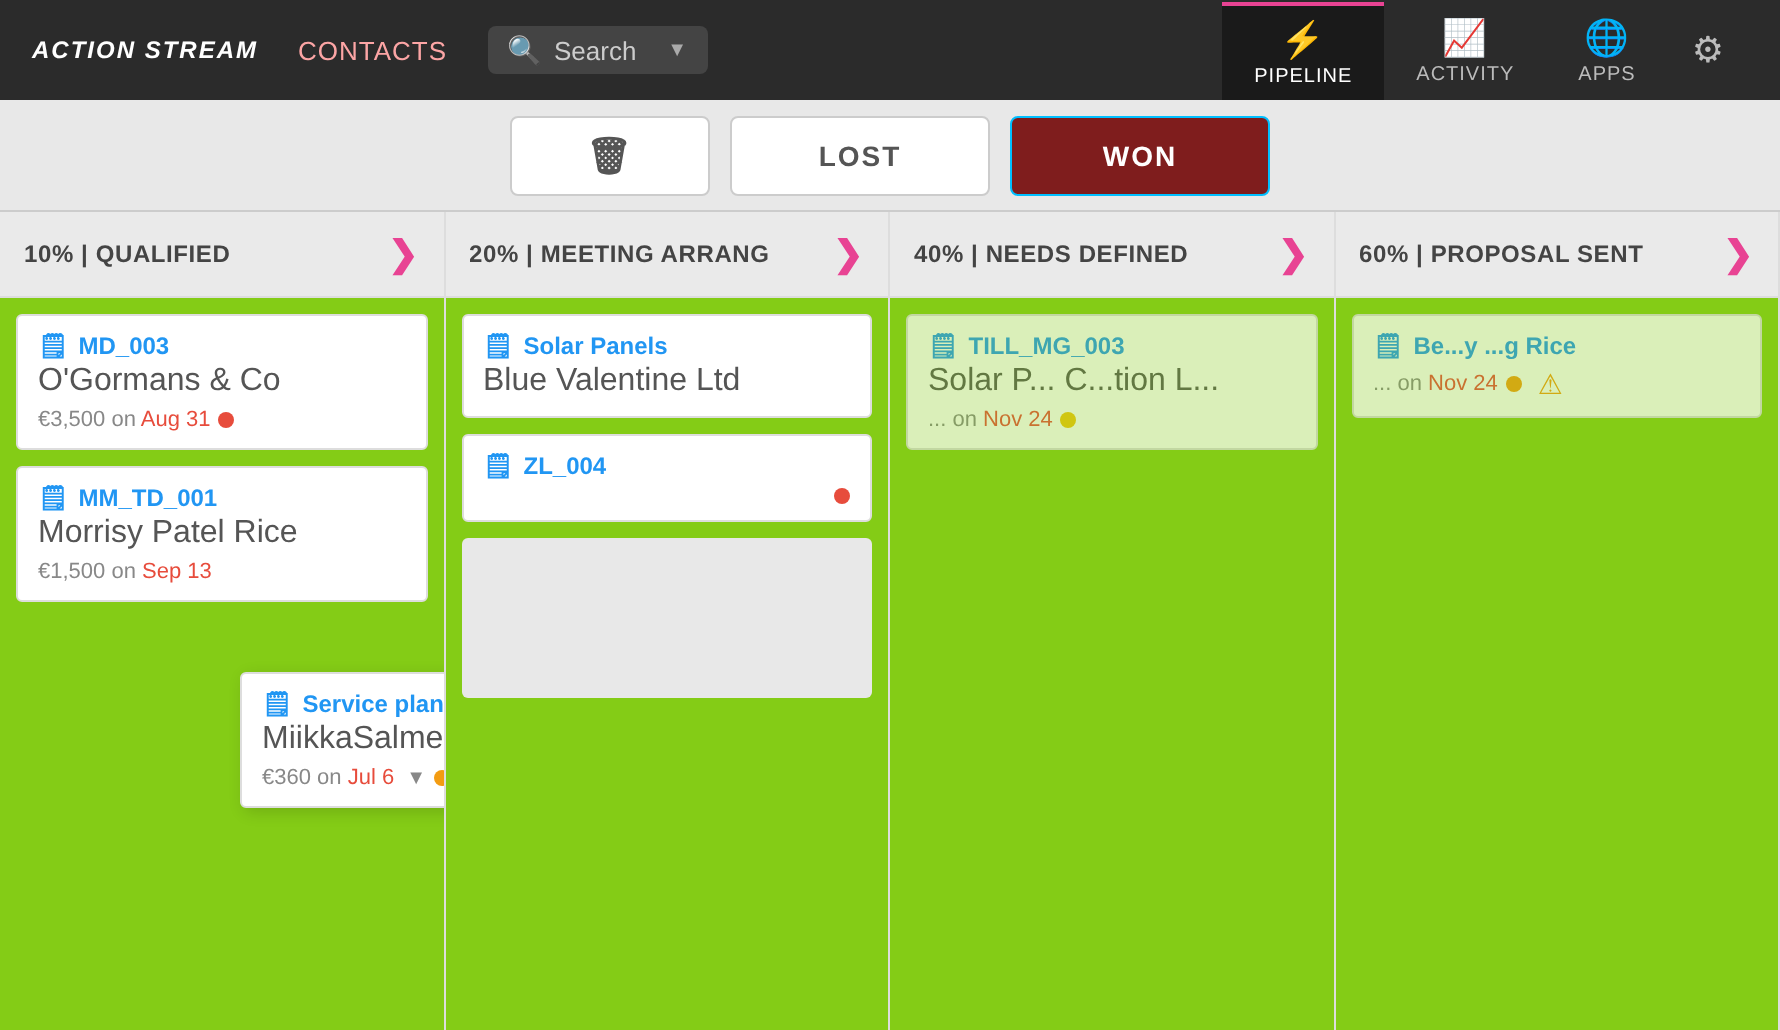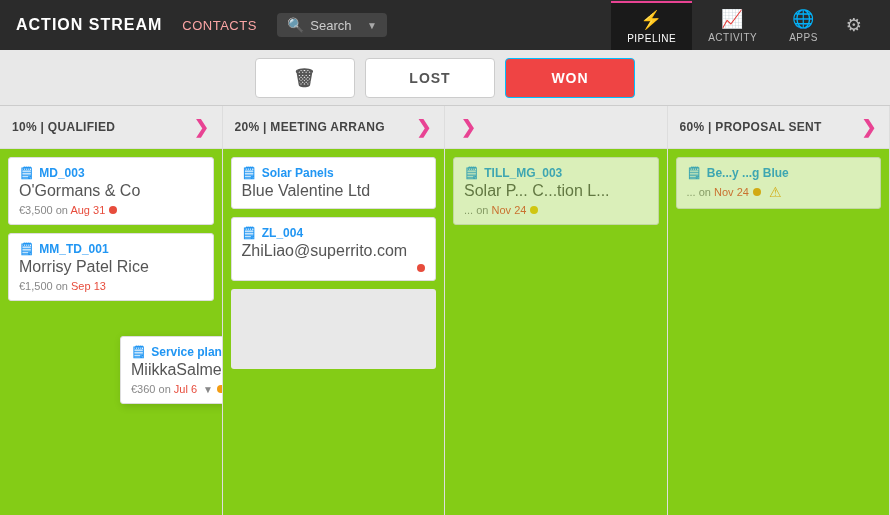--- a/index.html
+++ b/index.html
@@ -10,23 +10,24 @@
       background: #2b2b2b;
       height: 50px;
       display: flex;
       align-items: center;
       padding: 0 16px;
       gap: 20px;
     }
     .nav-logo {
       color: #fff;
       font-weight: bold;
-      font-size: 16px;
+      font-size: 12px;
       letter-spacing: 1px;
       text-transform: uppercase;
+      font-style: italic;
     }
     .nav-link {
       color: #fca5a5;
       font-size: 13px;
       cursor: pointer;
       text-transform: uppercase;
       letter-spacing: 0.5px;
     }
     .nav-search {
       display: flex;
@@ -97,21 +98,21 @@
       display: flex;
       align-items: center;
       justify-content: center;
       min-width: 130px;
     }
     .toolbar-btn.delete {
       min-width: 100px;
       padding: 8px 30px;
     }
     .toolbar-btn.won {
-      background: #ef4444;
+      background: #7f1d1d;
       border-color: #00bfff;
       color: #fff;
       font-weight: bold;
     }
     .trash-icon { font-size: 18px; color: #555; }
 
     
     .pipeline {
       display: flex;
       padding: 0;
@@ -279,31 +280,31 @@
         <span>🗒</span>
         <span>Solar Panels</span>
       </div>
       <div class="deal-company">Blue Valentine Ltd</div>
     </div>
     <div class="deal-card">
       <div class="deal-id">
         <span>🗒</span>
         <span>ZL_004</span>
       </div>
-      <div class="deal-company">ZhiLiao@superrito.com</div>
       <div class="deal-amount">
         <span class="deal-dot dot-red" style="margin-left:auto;"></span>
       </div>
     </div>
 
     <div style="margin:8px;background:#e8e8e8;height:80px;border-radius:3px;"></div>
   </div>
 
   <div class="column column-overflow" style="position:relative;">
     <div class="column-header">
+      <span class="column-header-text">40% | NEEDS DEFINED</span>
       <span class="chevron-right">❯</span>
     </div>
     <div class="deal-card" style="opacity:0.7;">
       <div class="deal-id">
         <span>🗒</span>
         <span>TILL_MG_003</span>
       </div>
       <div class="deal-company">Solar P... C...tion L...</div>
       <div class="deal-amount">
         <span>... on <span class="amount-link">Nov 24</span></span>
@@ -314,21 +315,21 @@
   </div>
 
   <div class="column column-overflow">
     <div class="column-header">
       <span class="column-header-text">60% | PROPOSAL SENT</span>
       <span class="chevron-right">❯</span>
     </div>
     <div class="deal-card" style="opacity:0.7;">
       <div class="deal-id">
         <span>🗒</span>
-        <span>Be...y ...g Blue</span>
+        <span>Be...y ...g Rice</span>
       </div>
       <div class="deal-company"></div>
       <div class="deal-amount">
         <span>... on <span class="amount-link">Nov 24</span></span>
         <span class="deal-dot dot-orange"></span>
         <span style="margin-left:4px;color:#f39c12;font-size:14px;">⚠</span>
       </div>
     </div>
   </div>
 

